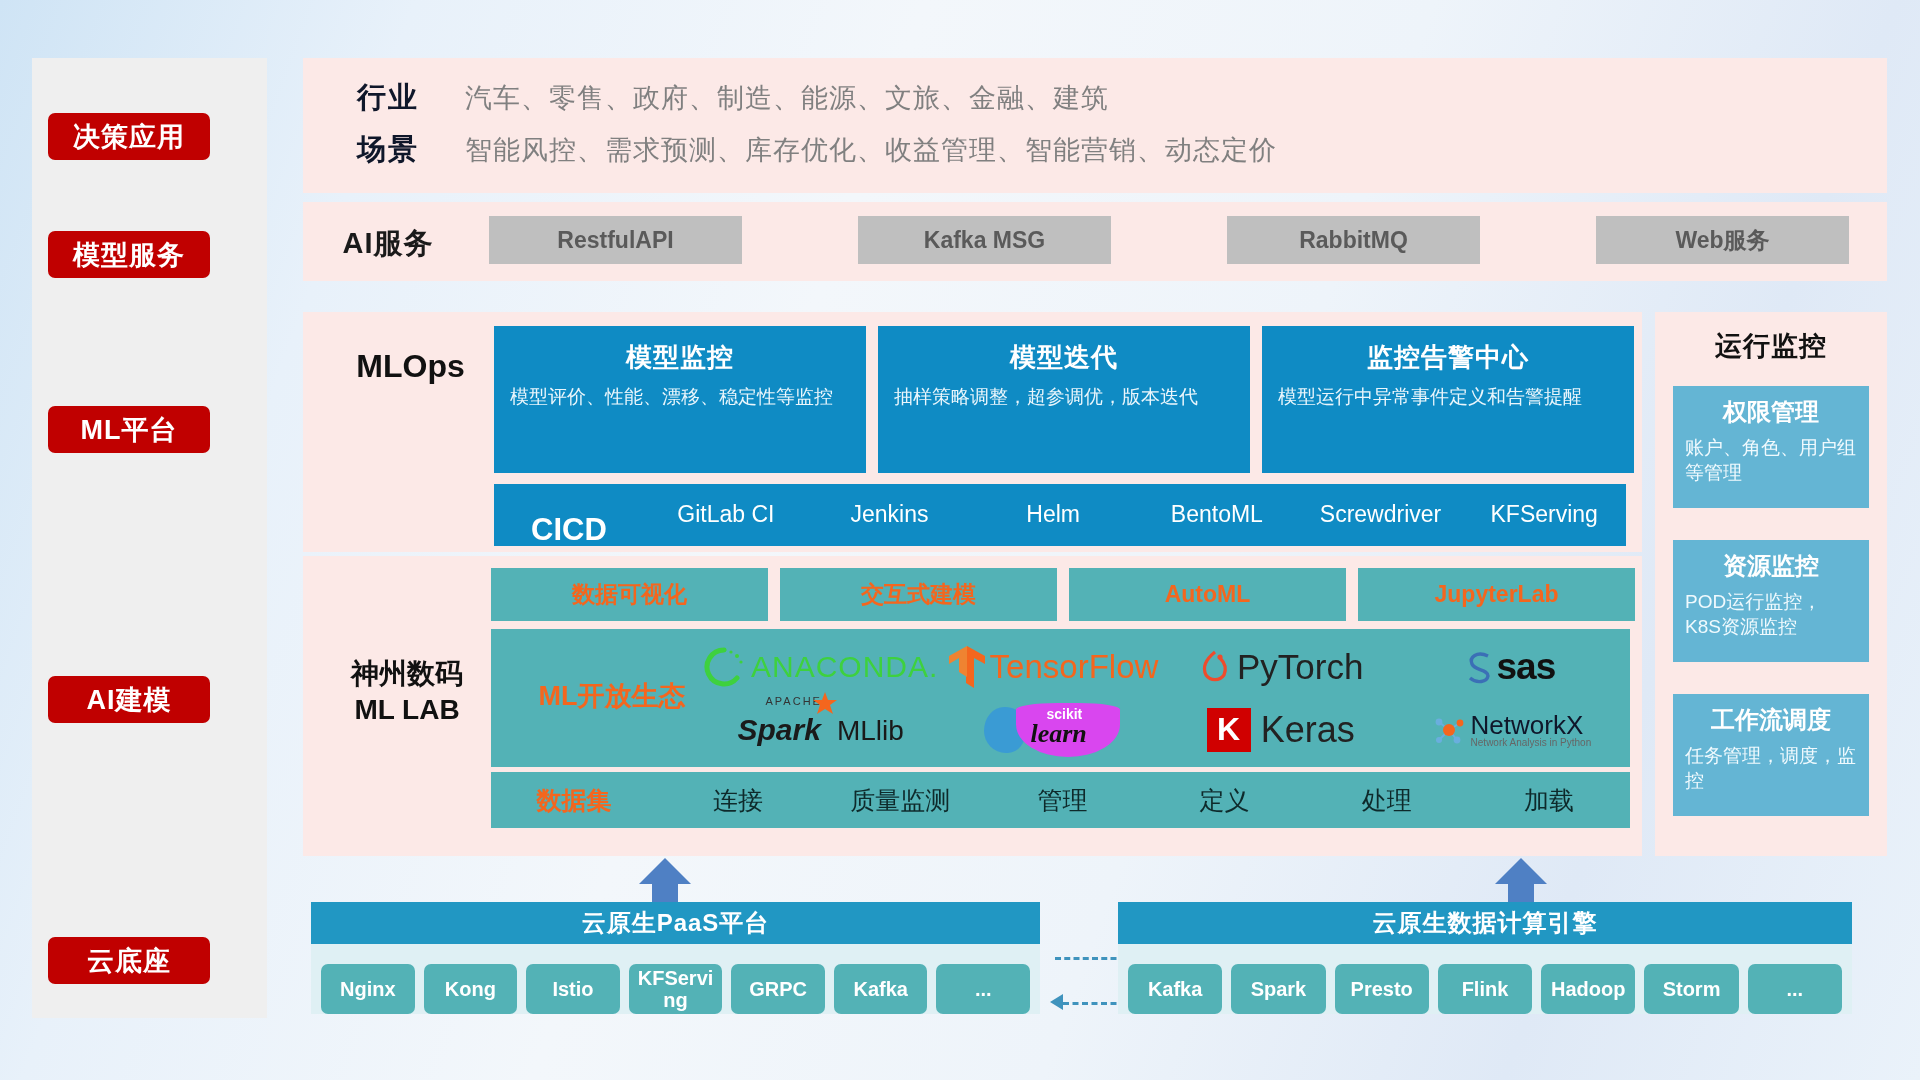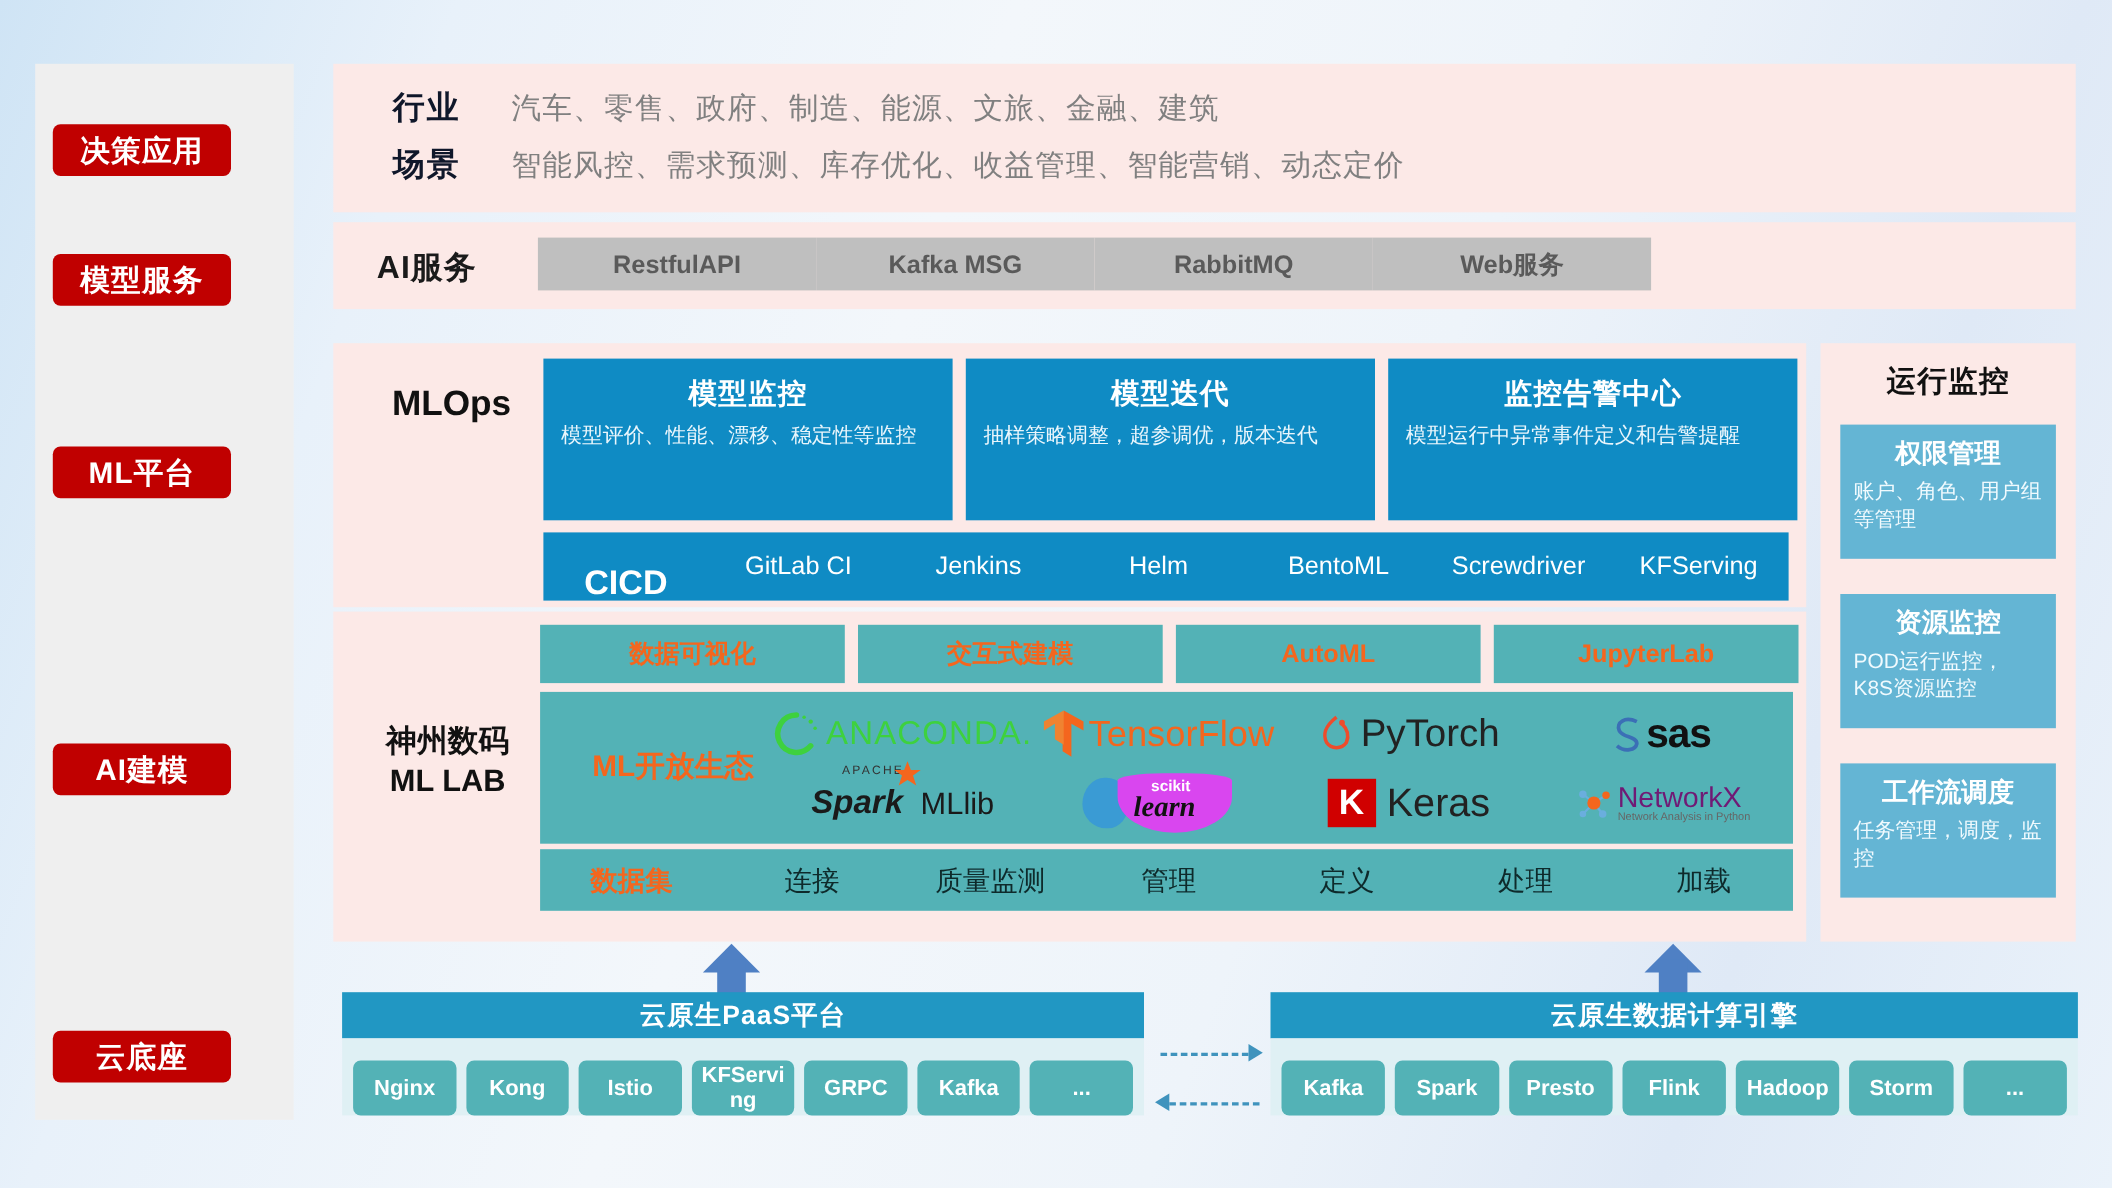--- a/index.html
+++ b/index.html
@@ -53,21 +53,21 @@
   .app-row .val { font-size: 27px; color: #808080; margin-left: 22px; letter-spacing: 1px; }
   .row-industry { top: 20px; left: 30px; }
   .row-scene    { top: 72px; left: 30px; }
 
   
   .svc-label {
     position: absolute; left: 30px; top: 22px;
     width: 110px; text-align: center;
     font-size: 29px; font-weight: bold; color: #1a1a1a; letter-spacing: 1px;
   }
-  .svc-items { position: absolute; left: 186px; top: 14px; display: flex; }
+  .svc-items { position: absolute; left: 186px; top: 14px; display: flex; gap: 116px; }
   .svc-chip {
     width: 253px; height: 48px; background: #bfbfbf;
     display: flex; align-items: center; justify-content: center;
     font-size: 23px; font-weight: bold; color: #5a5a5a;
   }
 
   
   .mlops-label {
     position: absolute; left: 20px; top: 36px; width: 175px;
     text-align: center; font-size: 32px; font-weight: bold; color: #111;
@@ -142,21 +142,21 @@
   }
   .rc-0 { top: 74px; }
   .rc-1 { top: 228px; }
   .rc-2 { top: 382px; }
   .right-card .ttl { font-size: 24px; font-weight: bold; text-align: center; margin-bottom: 7px; }
   .right-card .dsc { font-size: 19px; line-height: 1.34; color: #f0fafe; }
 
   
   .found { position: absolute; }
   .found-paas { left: 311px; top: 902px; width: 729px; }
-  .found-data { left: 1155px; top: 902px; width: 734px; }
+  .found-data { left: 1118px; top: 902px; width: 734px; }
   .found-head {
     height: 42px; background: #2197c3; color: #fff;
     display: flex; align-items: center; justify-content: center;
     font-size: 24px; font-weight: bold; letter-spacing: 1px;
   }
   .found-body {
     height: 70px; background: #dff0f4; display: flex; align-items: flex-end;
     gap: 9px; padding: 0 10px;
   }
   .found-chip {
@@ -343,21 +343,21 @@
           <line x1="22" y1="20" x2="33" y2="13" stroke="#6aaede" stroke-width="2"></line>
           <line x1="22" y1="20" x2="30" y2="30" stroke="#6aaede" stroke-width="2"></line>
           <line x1="22" y1="20" x2="12" y2="30" stroke="#6aaede" stroke-width="2"></line>
           <circle cx="22" cy="20" r="6" fill="#f4661e"></circle>
           <circle cx="12" cy="12" r="3.4" fill="#6aaede"></circle>
           <circle cx="33" cy="13" r="3.4" fill="#f4661e"></circle>
           <circle cx="30" cy="30" r="3.4" fill="#6aaede"></circle>
           <circle cx="12" cy="30" r="3" fill="#6aaede"></circle>
         </svg>
         <div style="margin-left:4px;line-height:1;">
-          <div style="font-size:26px;color:#701a75;">NetworkX</div>
+          <div style="font-size:26px;color:#0f172a;">NetworkX</div>
           <div style="font-size:10px;color:#666;">Network Analysis in Python</div>
         </div>
       </div>
 
     </div>
   </div>
 
   <div class="dataset-bar">
     <div class="ds-head">数据集</div>
     <div class="ds-item">连接</div>

